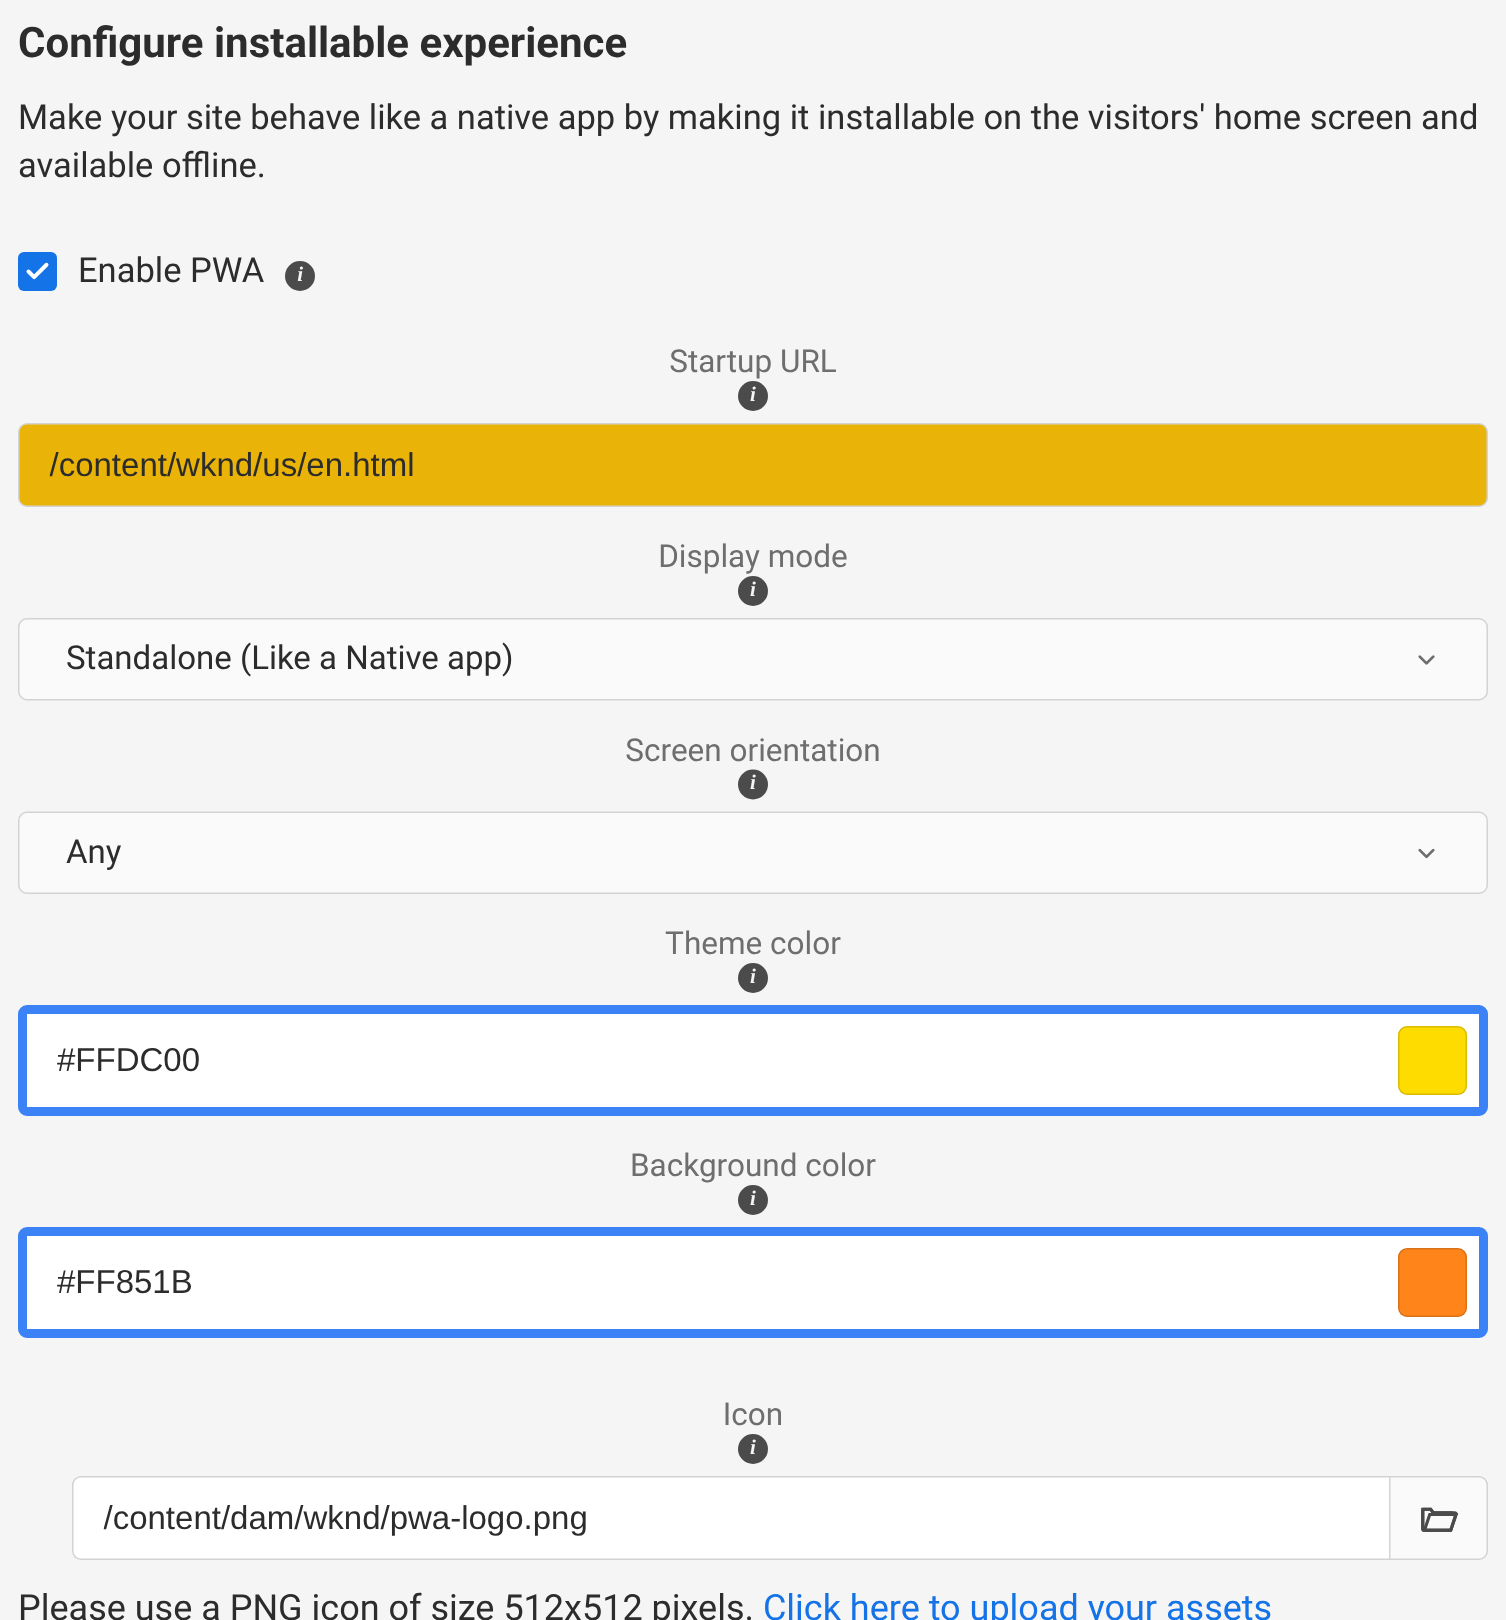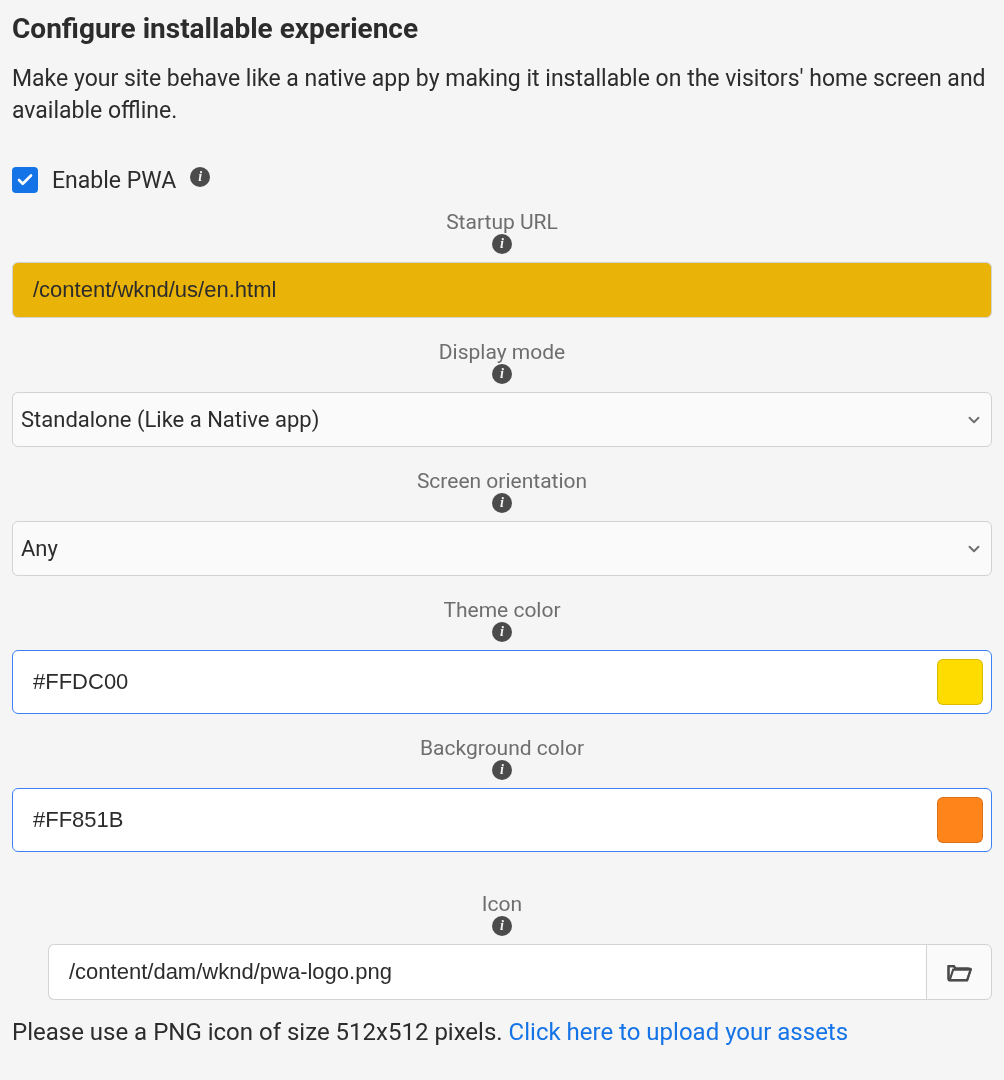--- a/index.html
+++ b/index.html
@@ -18,23 +18,23 @@
     margin-bottom: 18px;
   }
   .description {
     font-size: 23px;
     color: #2c2c2c;
     line-height: 1.4;
     margin-bottom: 40px;
   }
   .enable-row {
     display: flex;
-    align-items: flex-start;
+    align-items: flex-end;
     gap: 14px;
-    margin-bottom: 16px;
+    margin-bottom: 36px;
   }
   .checkbox {
     width: 26px;
     height: 26px;
     background: #1473e6;
     border-radius: 4px;
     display: flex;
     align-items: center;
     justify-content: center;
     color: white;
@@ -83,41 +83,41 @@
     background: #eab308;
     color: #2c2c2c;
     outline: none;
   }
   .select-wrap {
     position: relative;
     width: 100%;
   }
   .select {
     width: 100%;
-    padding: 14px 8px;
+    padding: 14px 31px;
     font-size: 22px;
     border: 1px solid #d3d3d3;
     border-radius: 6px;
     background: #fafafa;
     color: #2c2c2c;
     cursor: pointer;
     display: flex;
     align-items: center;
     justify-content: space-between;
   }
   .chevron {
     width: 18px;
     height: 18px;
     color: #6e6e6e;
   }
   .color-row {
     display: flex;
     align-items: stretch;
     width: 100%;
-    border: 1px solid #3b82f6;
+    border: 6px solid #3b82f6;
     border-radius: 6px;
     background: #ffffff;
     overflow: hidden;
   }
   .color-text {
     flex: 1;
     padding: 14px 20px;
     font-size: 22px;
     border: none;
     outline: none;

